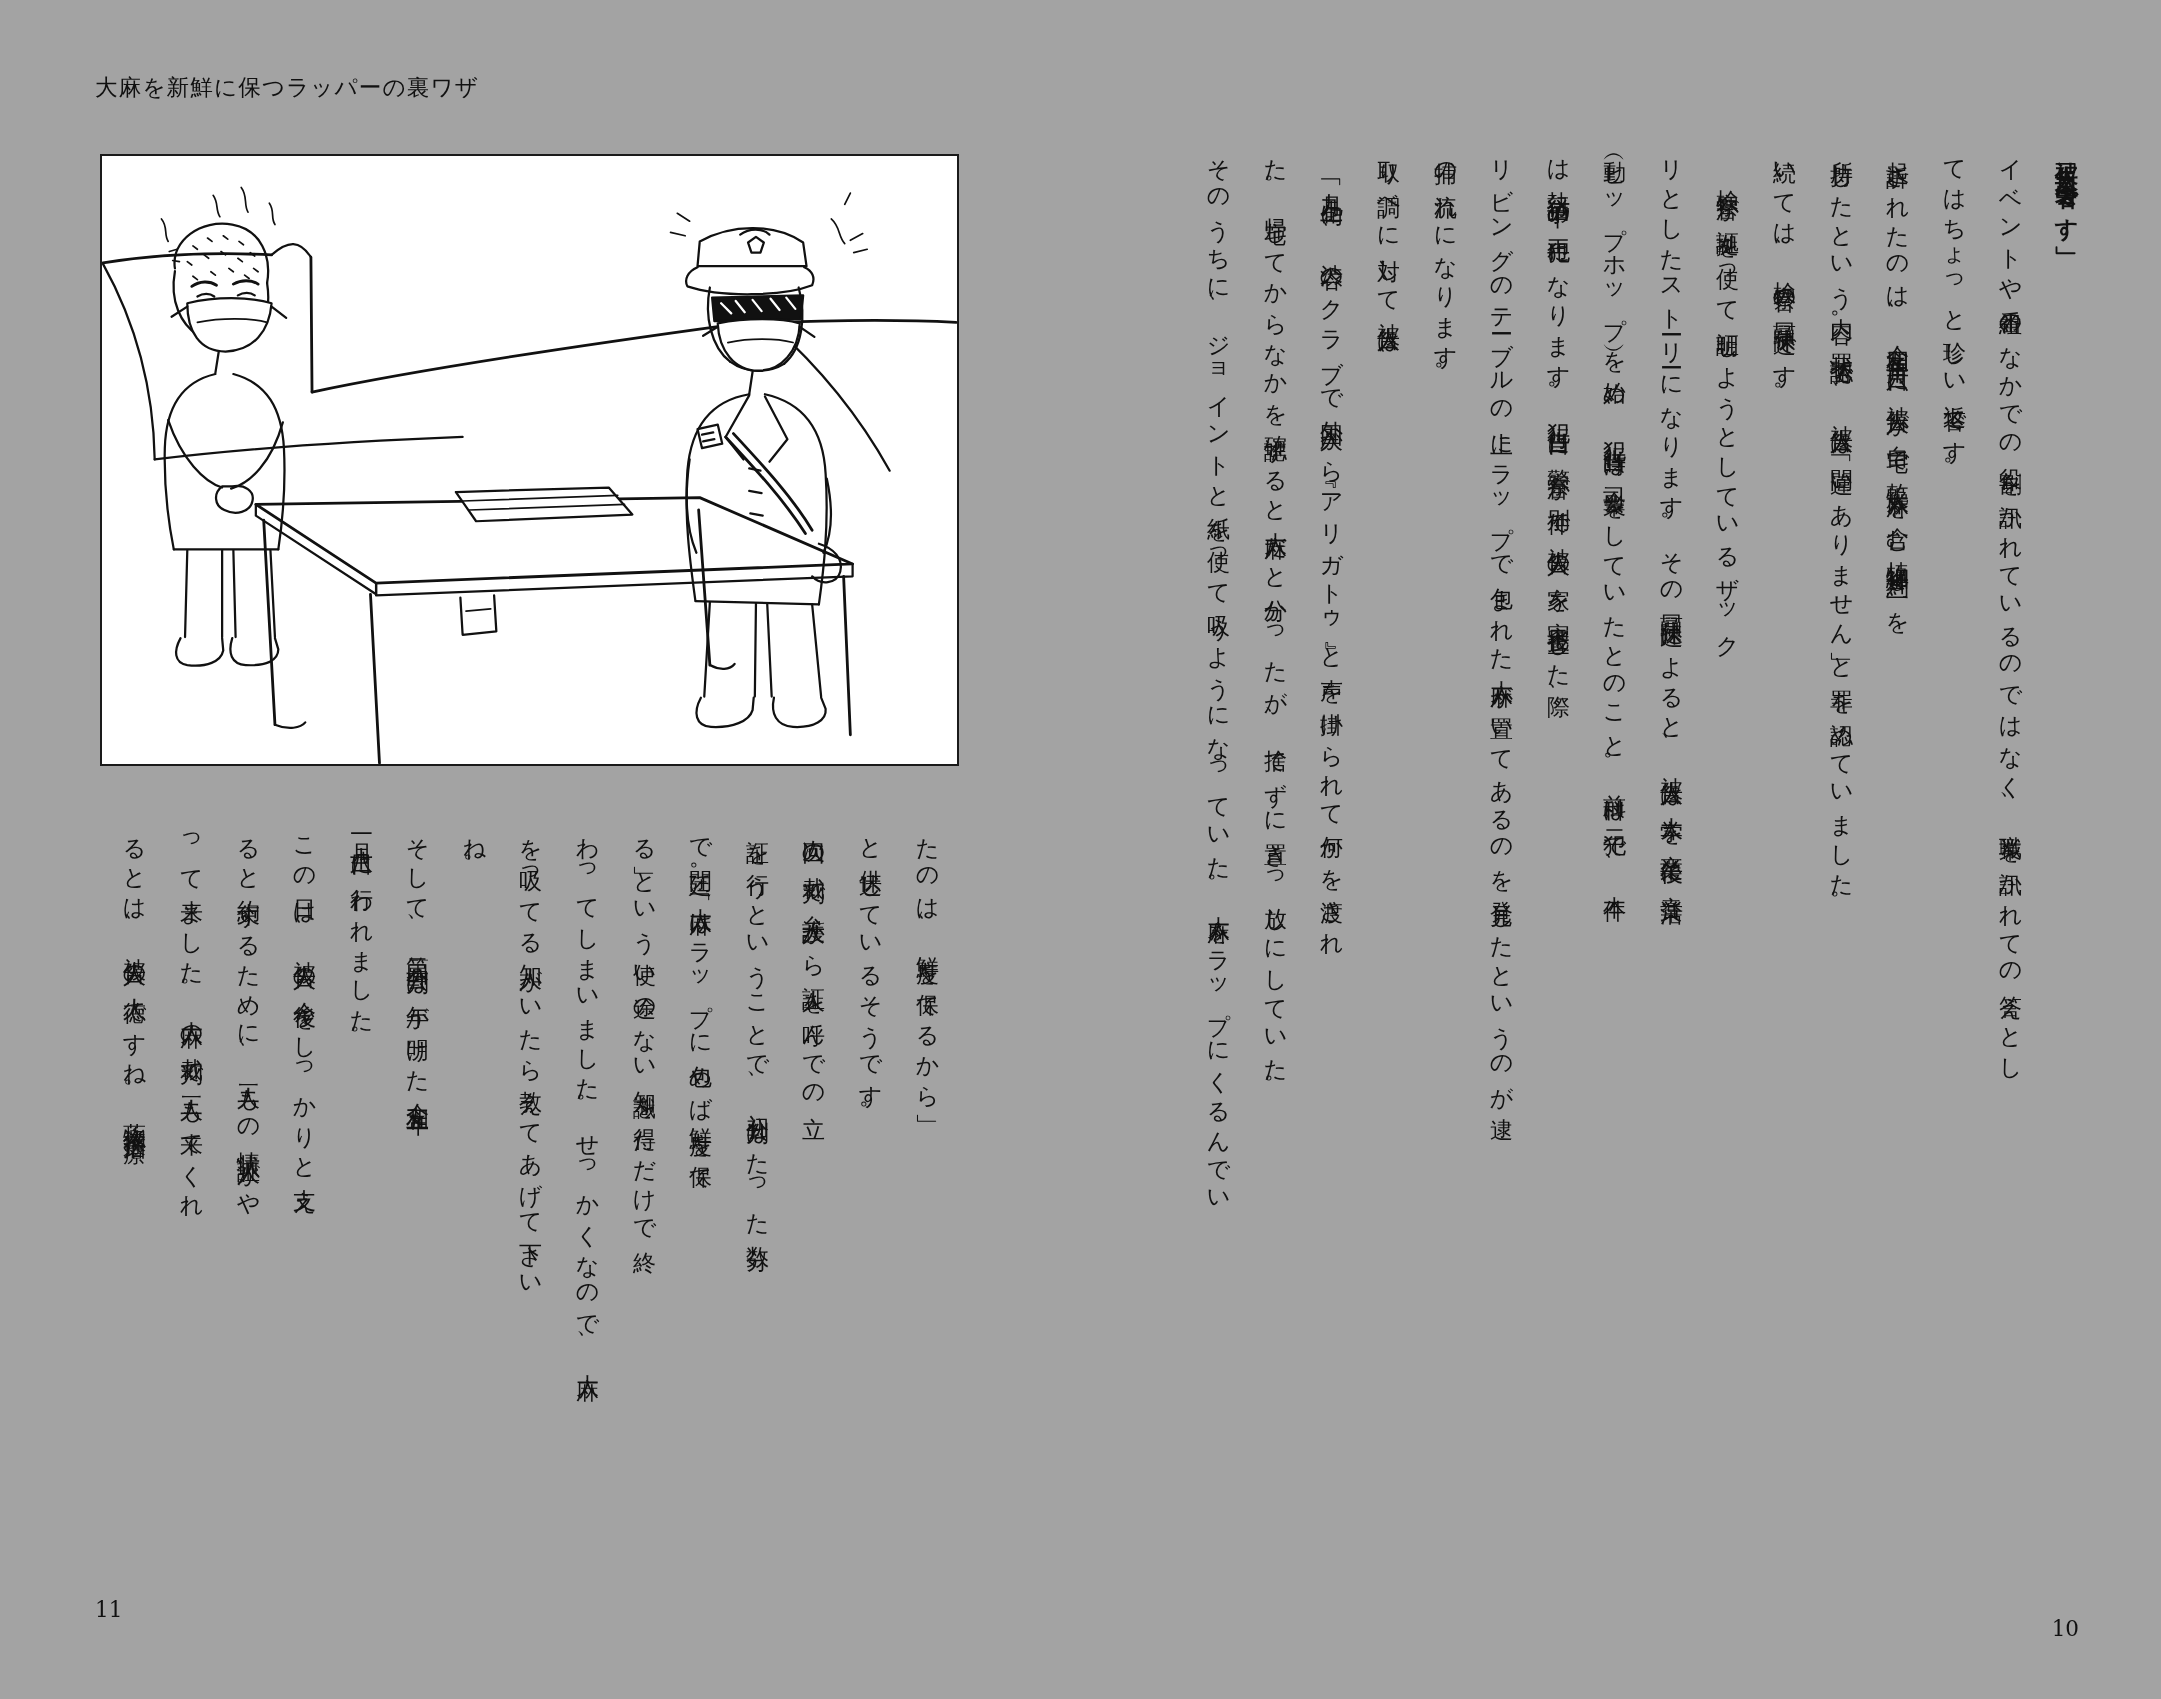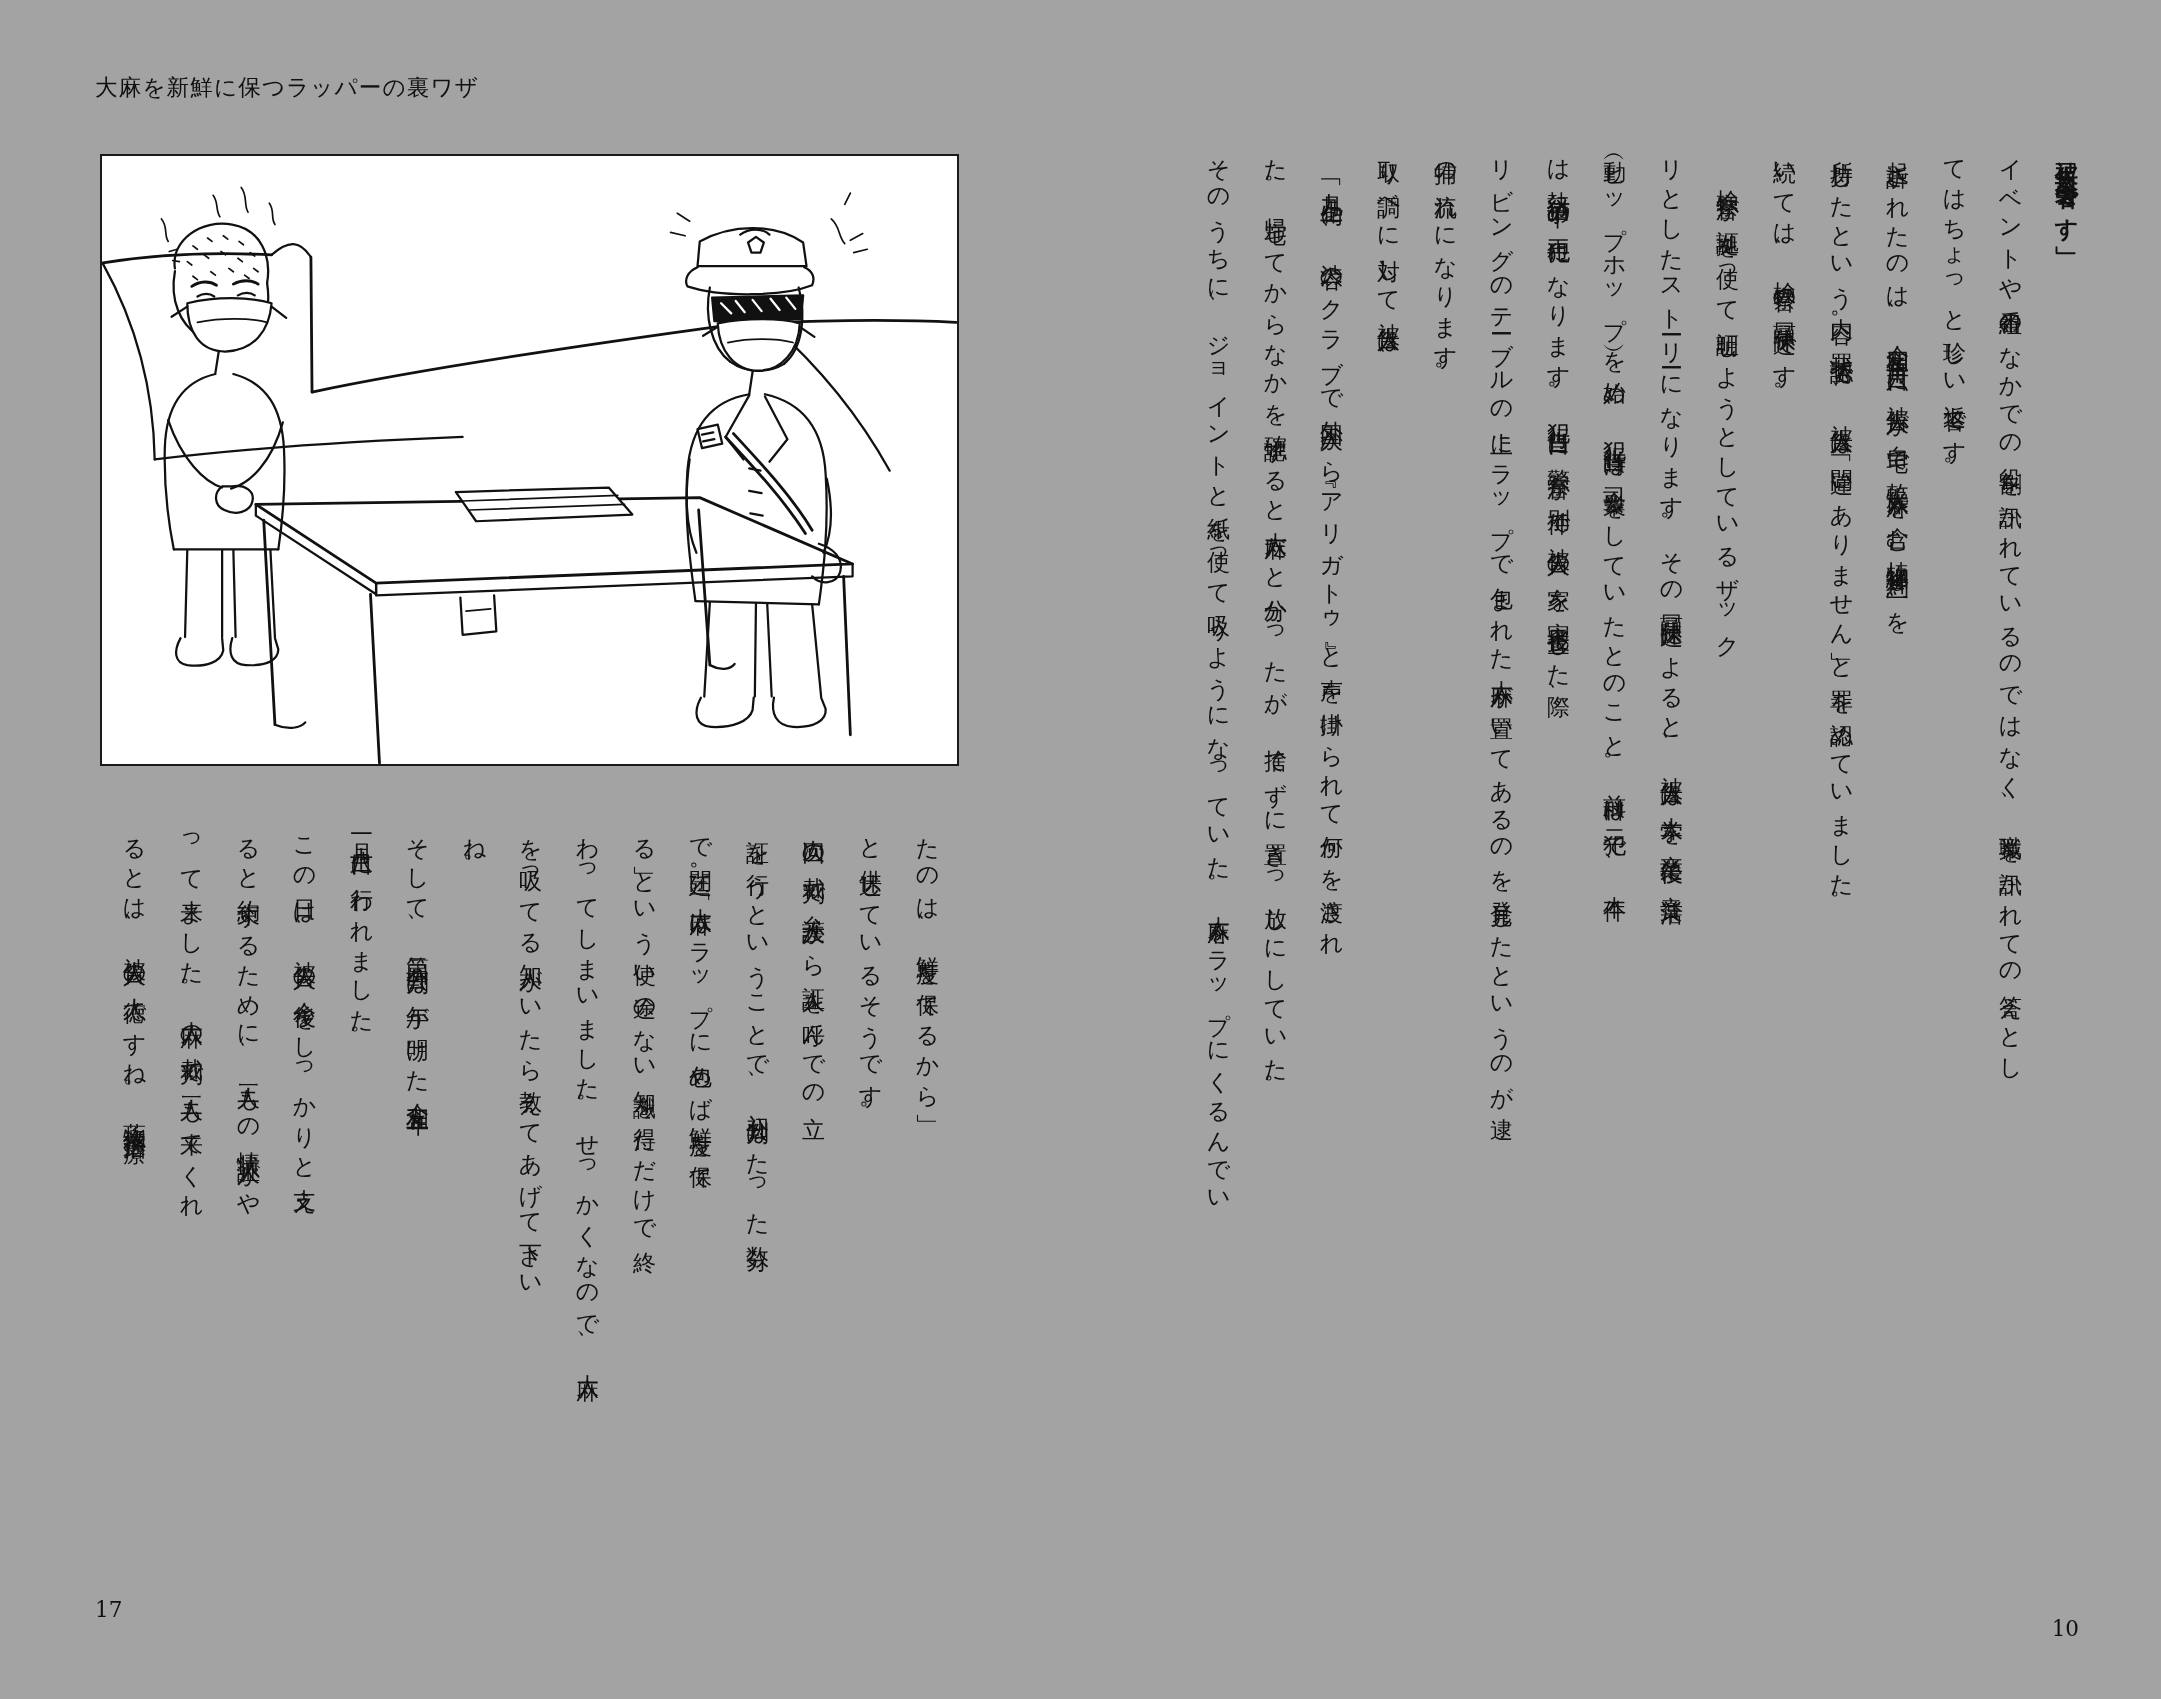--- a/index.html
+++ b/index.html
@@ -249,17 +249,17 @@
   <div class="vcol b" style="left:576px;">わってしまいました。せっかくなので、大麻</div>
   <div class="vcol b" style="left:519px;">を吸ってる知人がいたら教えてあげて下さい</div>
   <div class="vcol b" style="left:463px;">ね。</div>
   <div class="vcol b" style="left:406px;">そして、第二回公判は年が明けた令和五年</div>
   <div class="vcol b" style="left:350px;">一月十八日に行われました。</div>
   <div class="vcol b" style="left:293px;">この日は、被告人の今後をしっかりと支え</div>
   <div class="vcol b" style="left:237px;">ると約束するために、三人もの情状証人がや</div>
   <div class="vcol b" style="left:180px;">って来ました。大麻の裁判で三人も来てくれ</div>
   <div class="vcol b" style="left:123px;">るとは、被告人の人徳ですね。薬物依存治療</div>
 
-  <div class="folio folio-left">17</div>
+  <div class="folio folio-left">11</div>
   <div class="folio folio-right">10</div>
 
 </div>
 
 
 </body></html>

